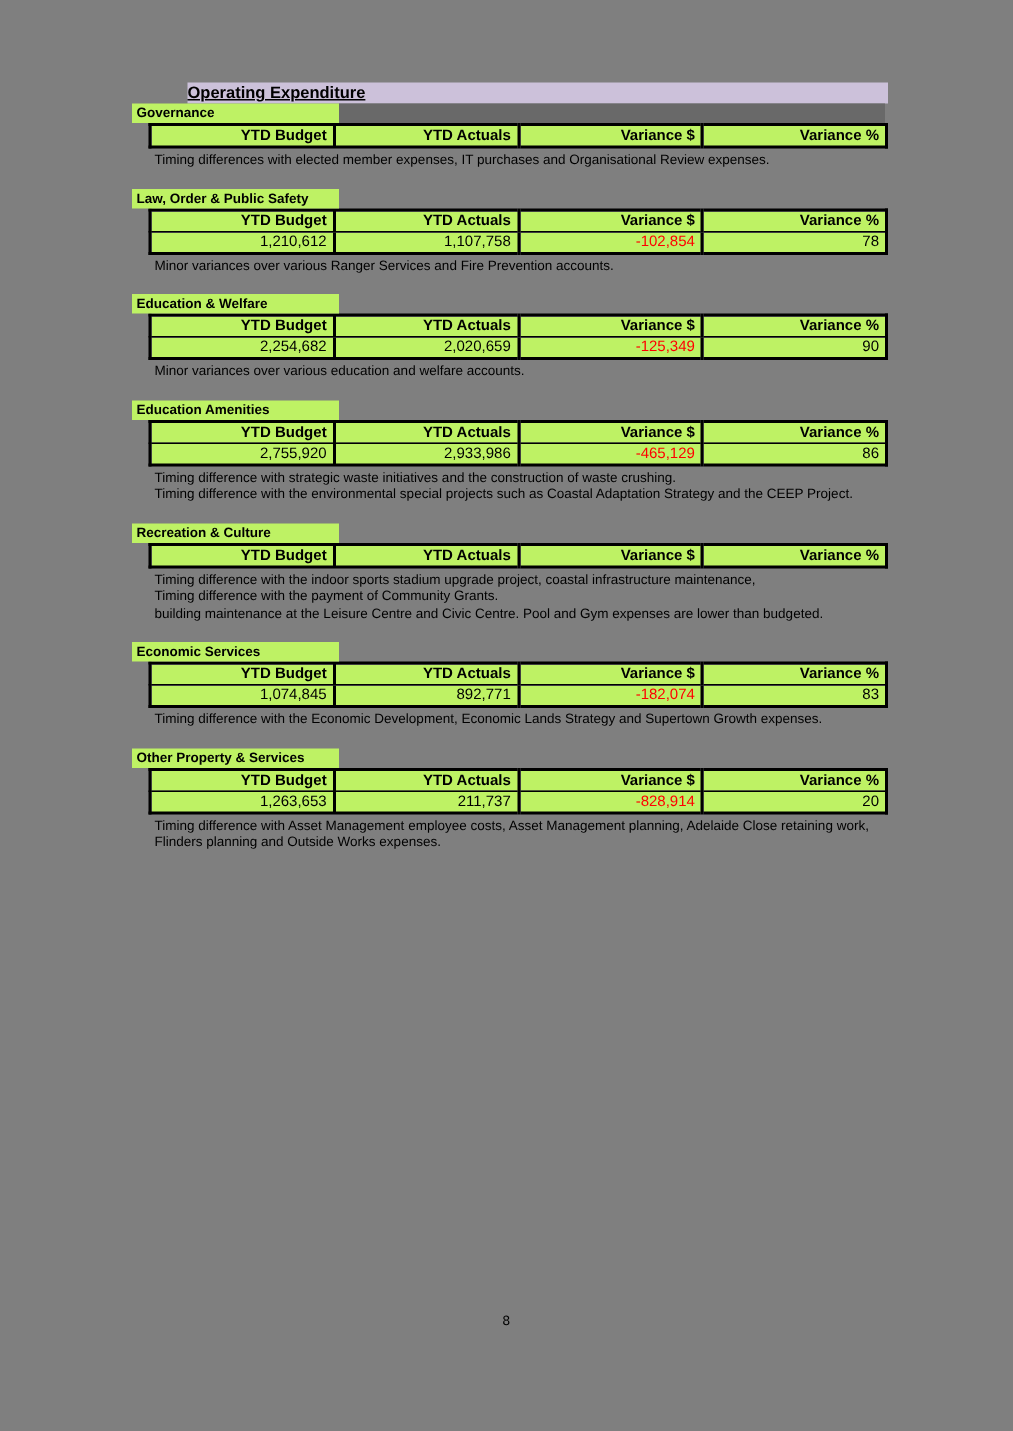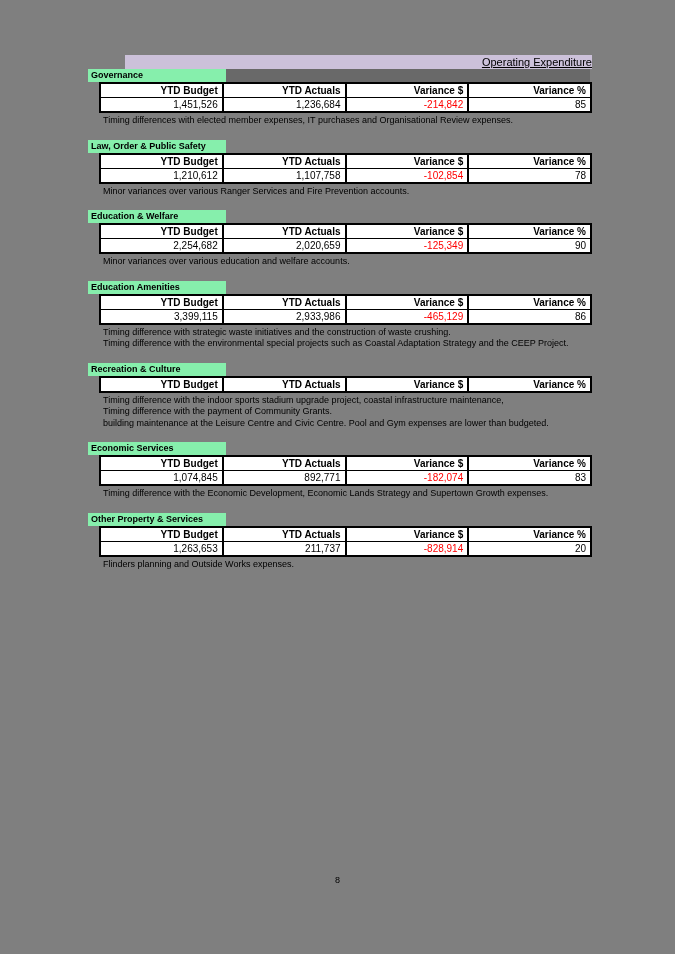--- a/index.html
+++ b/index.html
@@ -9,48 +9,48 @@
     font-family:"Liberation Sans", sans-serif;
     color:#000;
     position:relative;
     overflow:hidden;
   }
   .sheet { position:absolute; left:88px; top:55px; width:504px; }
 
   .title-bar {
     background:#CCC1DA;
     height:14px; line-height:14px;
-    text-align:right;
-    font-size:11px; font-weight:normal;margin-left:37px;
+    text-align:left;
+    font-size:11px; font-weight:bold;margin-left:37px;
   }
   .title-text { text-decoration:underline; }
 
   .section { margin-bottom:13px; }
   .label-row { display:flex; height:13px; }
   .section-label {
     width:138px; box-sizing:border-box;
-    background:#86efac;
+    background:#bef264;
     font-size:9px; font-weight:bold; line-height:13px;
     padding-left:3px; white-space:nowrap; overflow:hidden;
   }
   .title-shadow { flex:1; background:#696969; margin-right:2px; }
 
   table.budget {
     border-collapse:collapse;
     margin-left:11px;
     width:493px;
     table-layout:fixed;
     border:2px solid #000;
   }
   table.budget th, table.budget td {
     height:13px;
     font-size:10px;
     text-align:right;
     padding:0 4px 0 0;
-    background:#ffffff;
+    background:#bef264;
     white-space:nowrap; overflow:hidden;
     border-left:2px solid #000;
   }
   table.budget th { font-weight:bold; }
   table.budget td { border-top:1px solid #000; font-weight:normal; }
   table.budget th:first-child, table.budget td:first-child { border-left:none; }
   .neg { color:#FF0000; font-weight:bold; }
 
   .notes { margin:2px 0 0 15px; }
   .note { font-size:9px; line-height:11.5px; }
@@ -76,26 +76,20 @@
       <div class="title-shadow"></div>
     </div>
     <table class="budget">
       <tbody>
           <tr>
         <th>YTD Budget</th>
         <th>YTD Actuals</th>
         <th>Variance $</th>
         <th>Variance %</th>
       </tr>
-      <tr>
-        <td>1,451,526</td>
-        <td>1,236,684</td>
-        <td class="neg">-214,842</td>
-        <td>85</td>
-      </tr>
     </tbody>
       </table>
     <div class="notes">
       <div class="note">Timing differences with elected member expenses, IT purchases and Organisational Review expenses.</div>
     </div>
   </div>
 
   <div class="section">
     <div class="label-row">
       <div class="section-label">Law, Order &amp; Public Safety</div>
@@ -152,21 +146,21 @@
     </div>
     <table class="budget">
       <tbody>
           <tr>
         <th>YTD Budget</th>
         <th>YTD Actuals</th>
         <th>Variance $</th>
         <th>Variance %</th>
       </tr>
       <tr>
-        <td>3,399,115</td>
+        <td>2,755,920</td>
         <td>2,933,986</td>
         <td class="neg">-465,129</td>
         <td>86</td>
       </tr>
     </tbody>
       </table>
     <div class="notes">
       <div class="note">Timing difference with strategic waste initiatives and the construction of waste crushing.</div>
       <div class="note">Timing difference with the environmental special projects such as Coastal Adaptation Strategy and the CEEP Project.</div>
     </div>
@@ -232,19 +226,20 @@
       </tr>
       <tr>
         <td>1,263,653</td>
         <td>211,737</td>
         <td class="neg">-828,914</td>
         <td>20</td>
       </tr>
     </tbody>
       </table>
     <div class="notes">
+      <div class="note">Timing difference with Asset Management employee costs, Asset Management planning, Adelaide Close retaining work,</div>
       <div class="note">Flinders planning and Outside Works expenses.</div>
     </div>
   </div>
 
 </div>
 
 <div class="page-number">8</div>
 
 </body></html>

